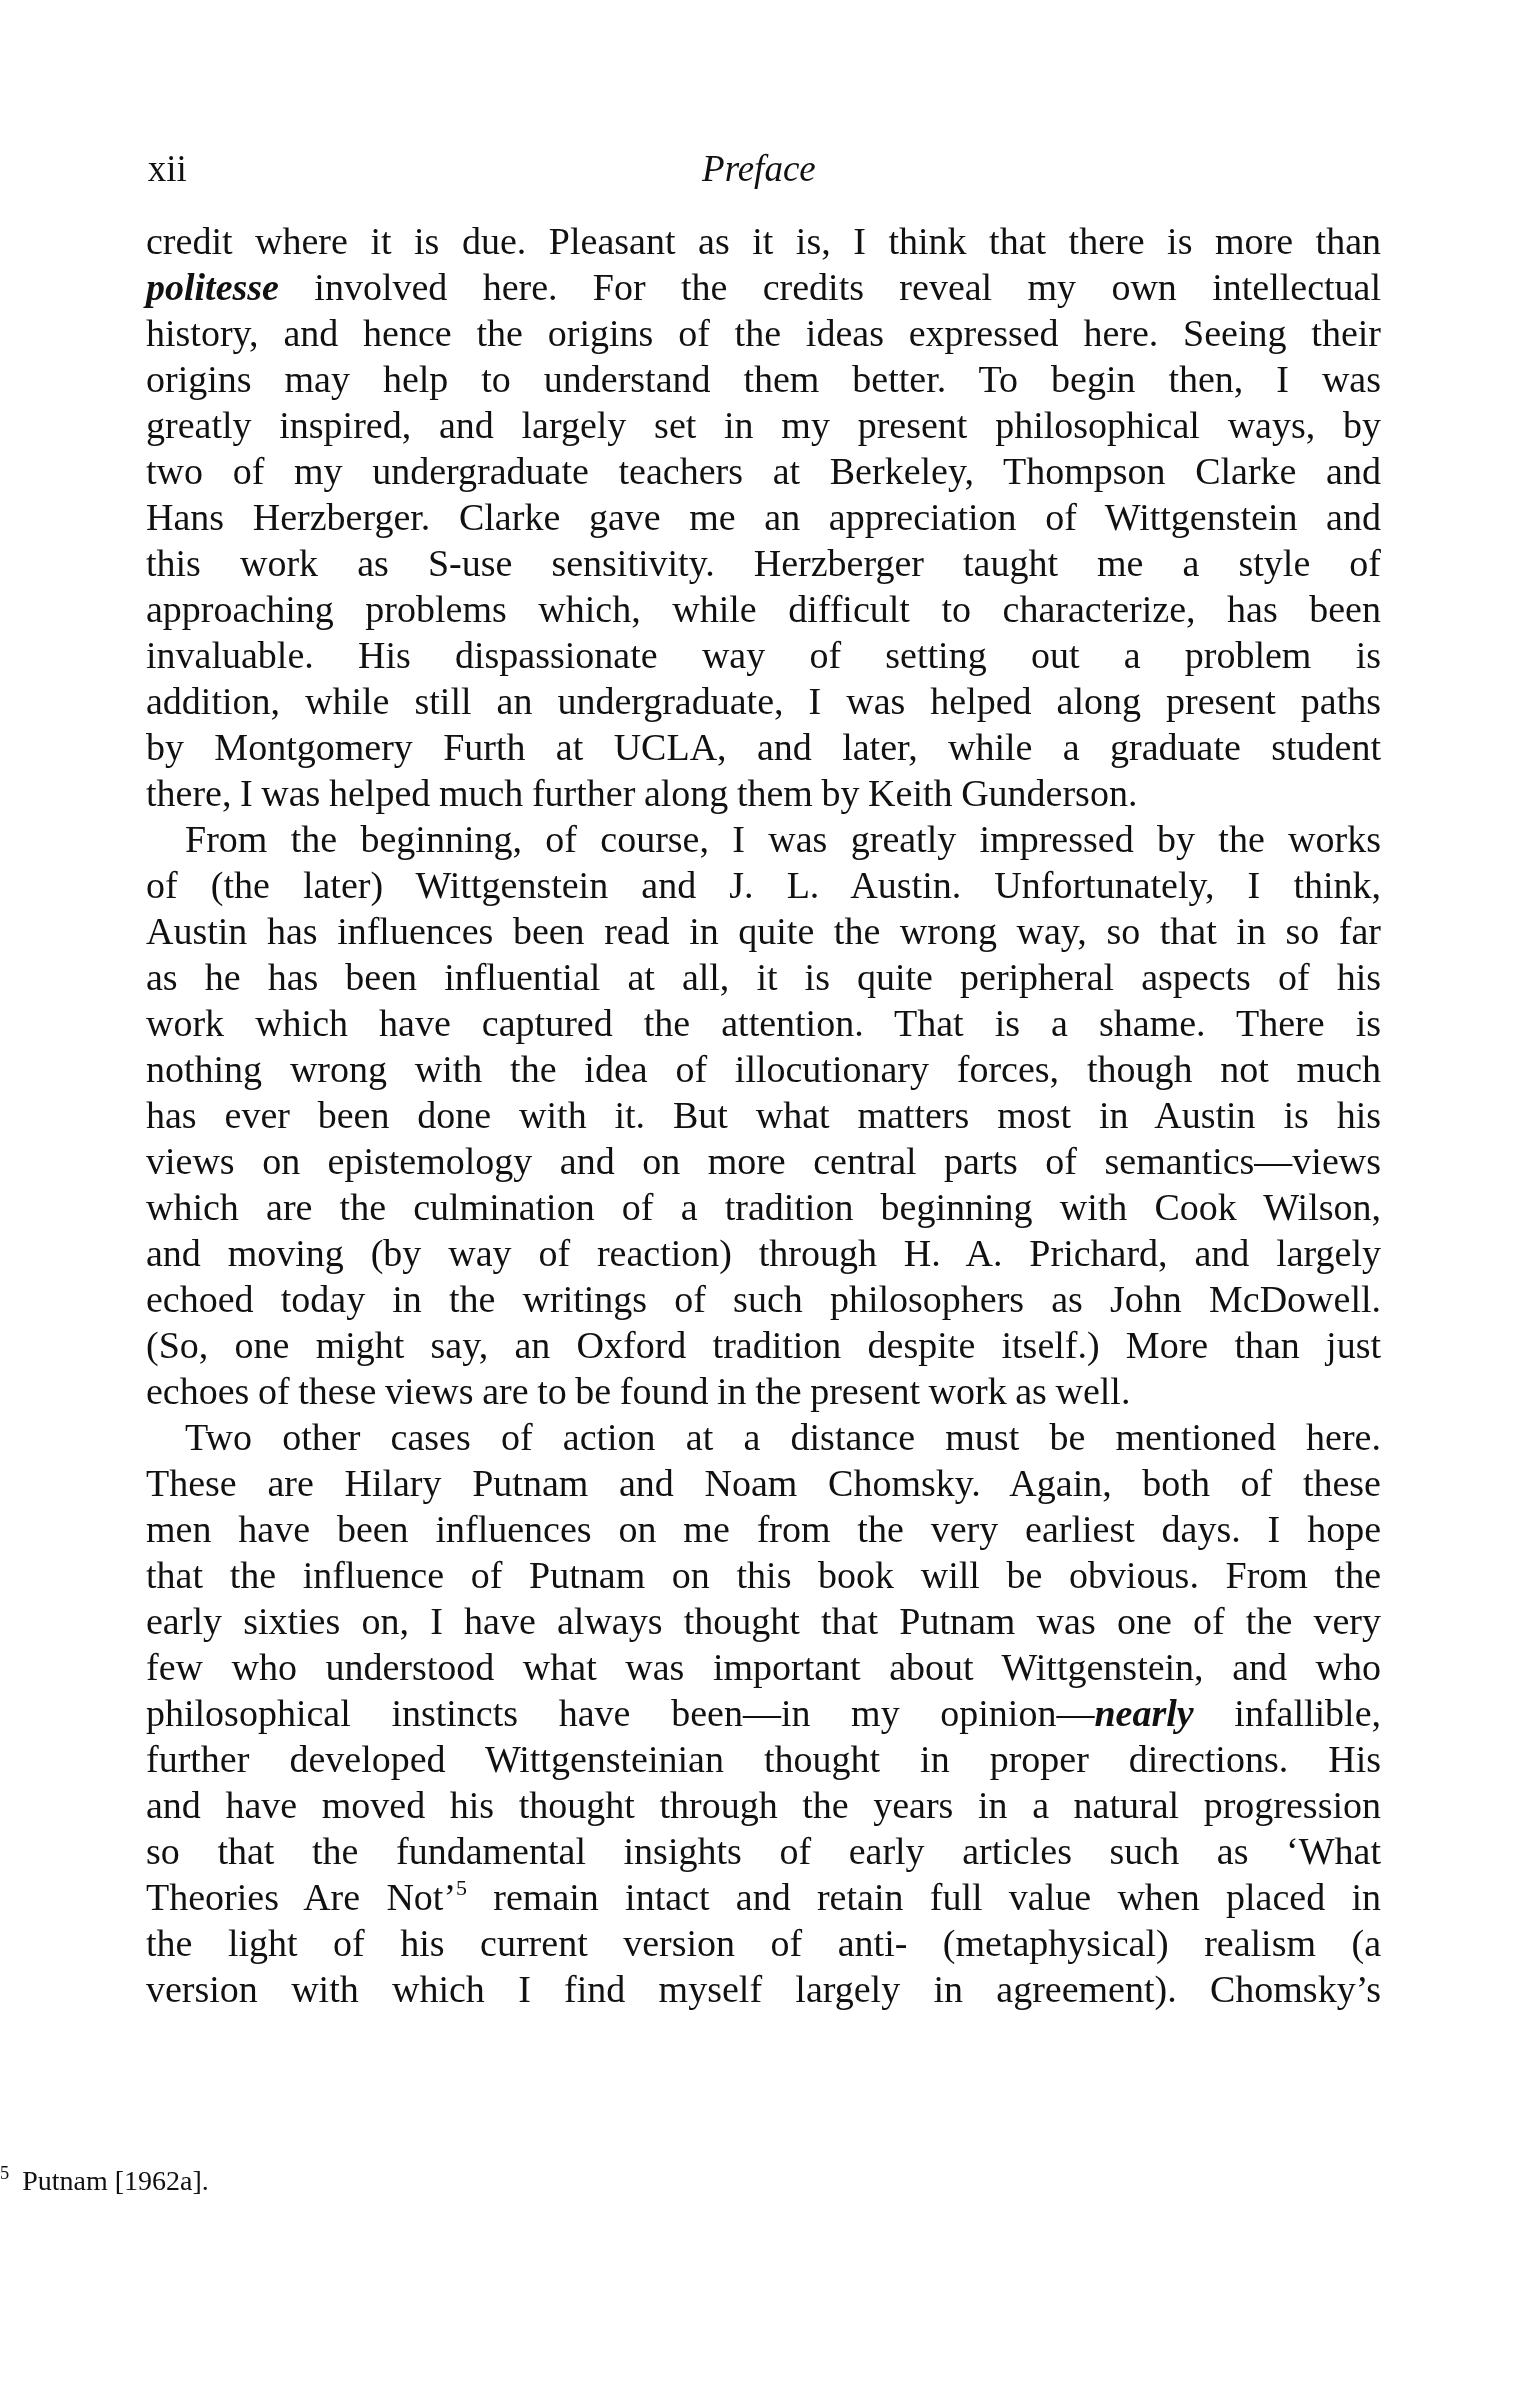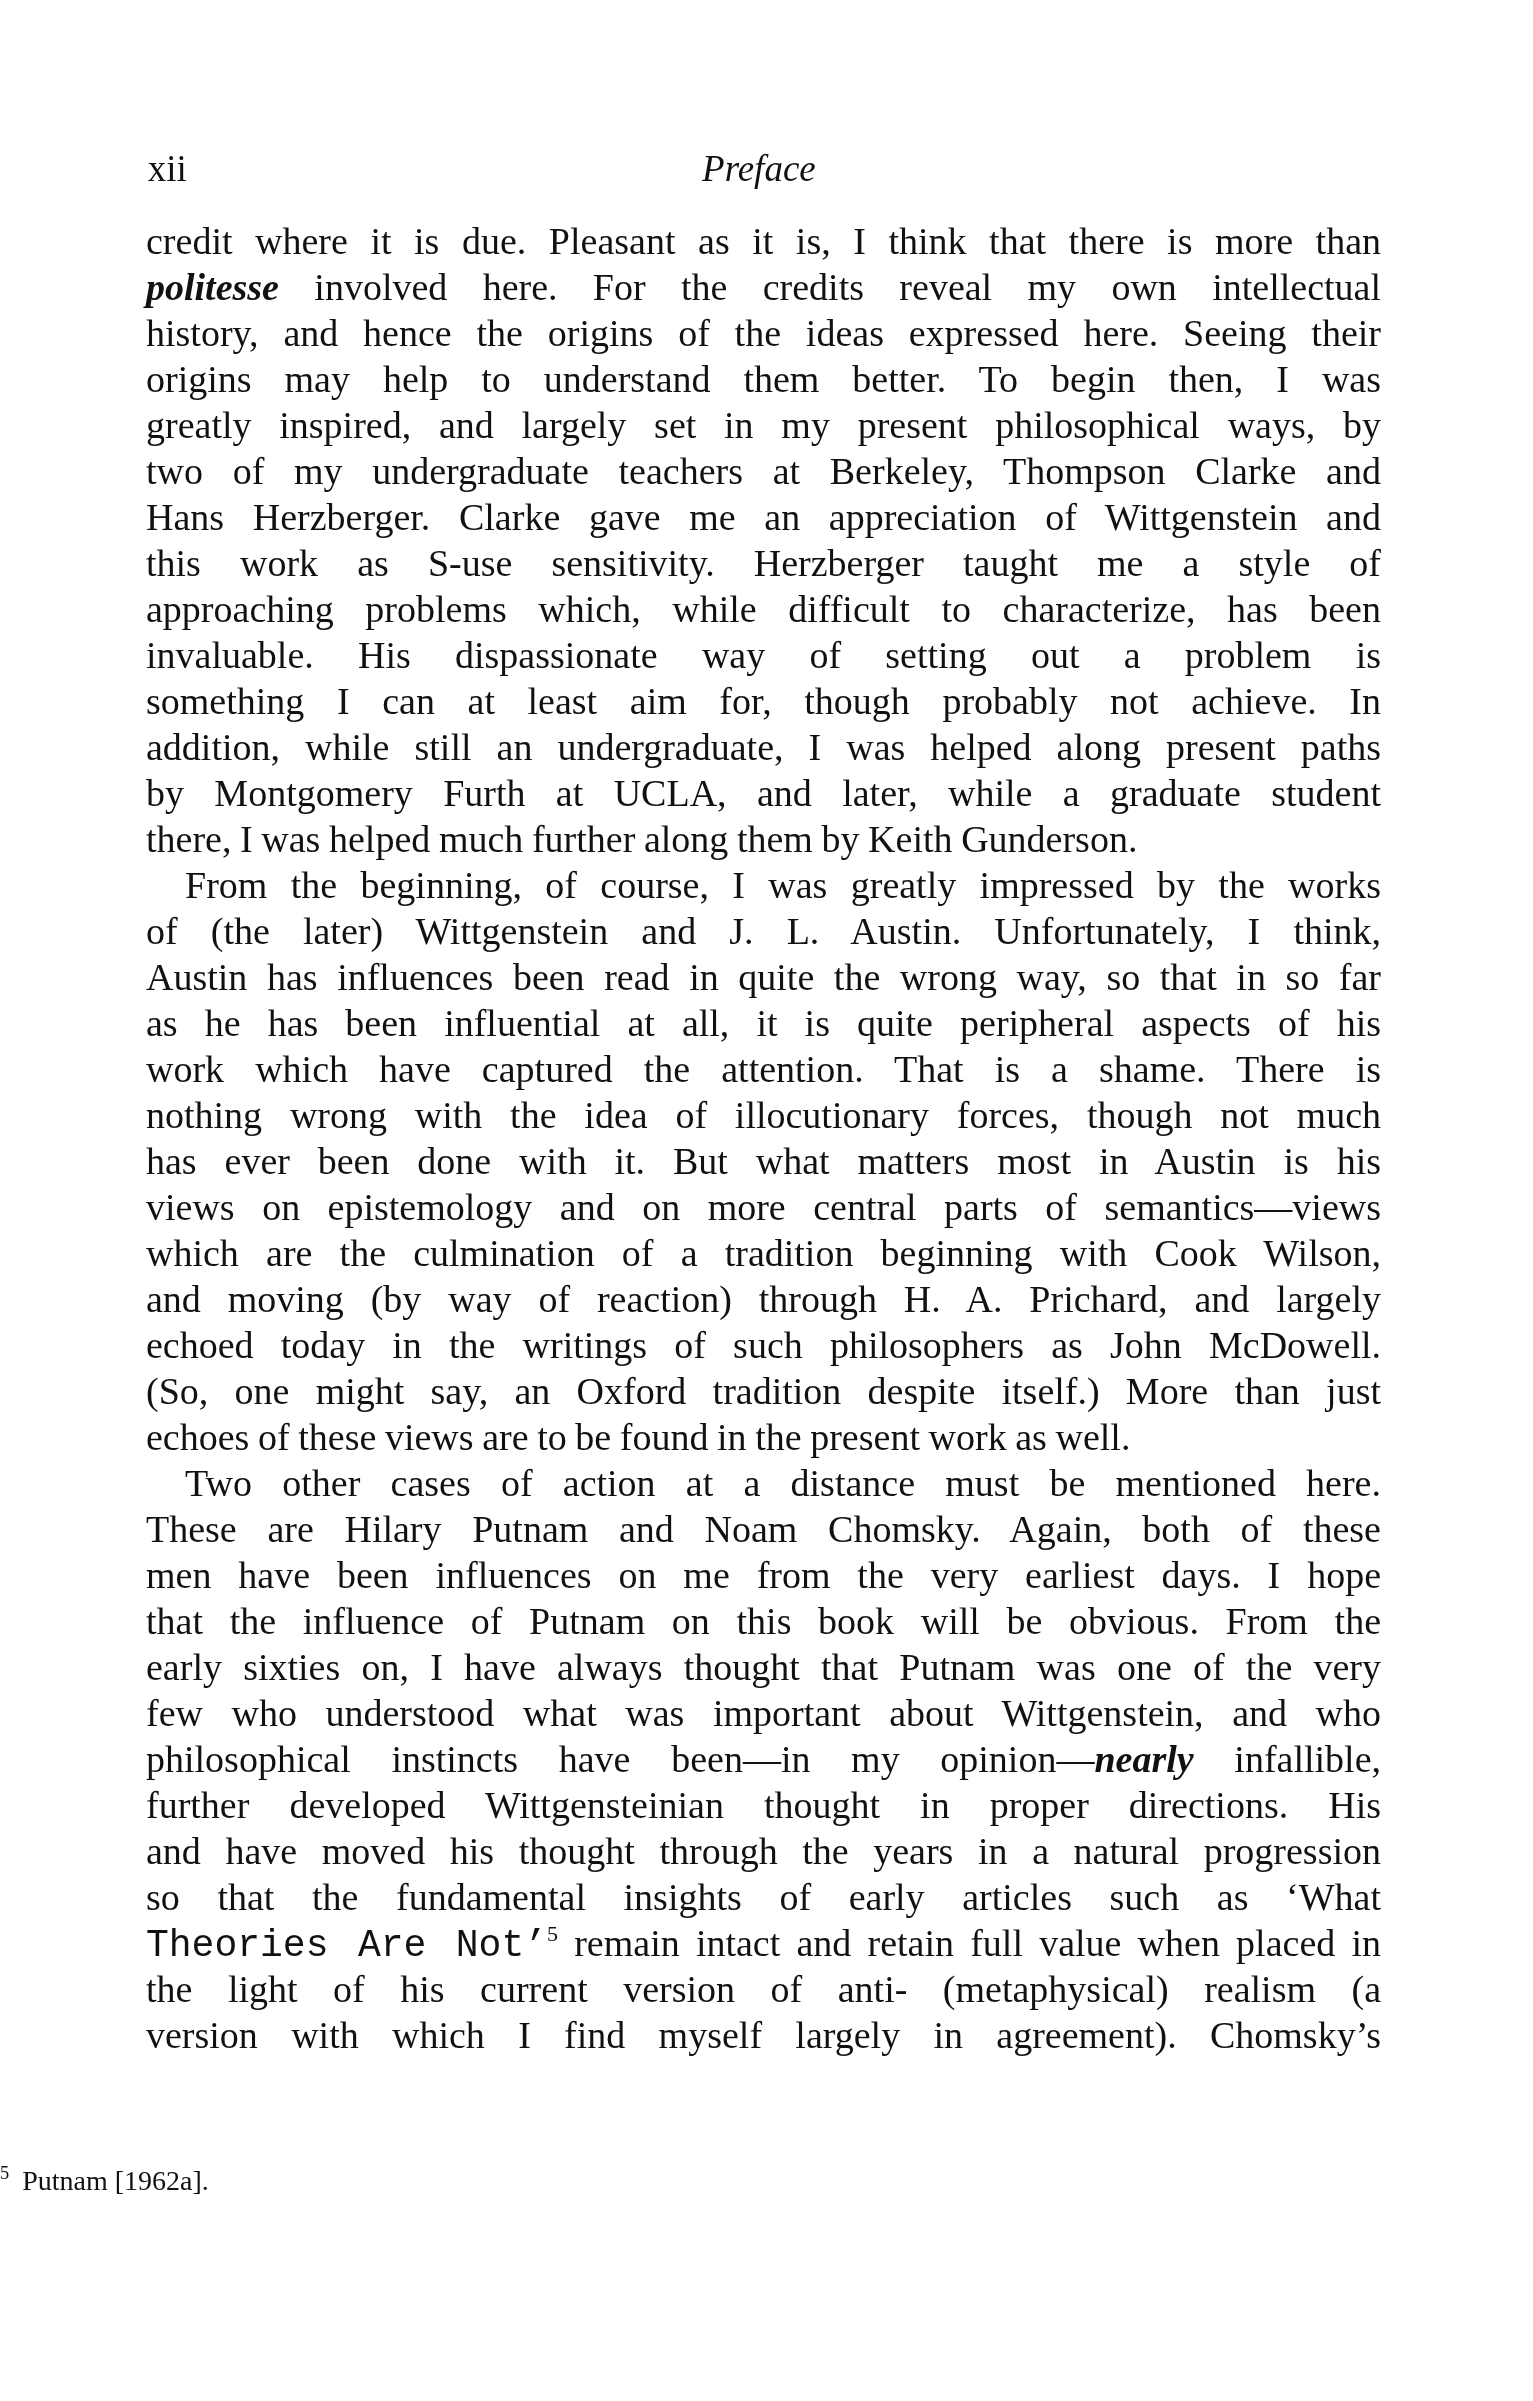--- a/index.html
+++ b/index.html
@@ -96,21 +96,20 @@
     <div class="line"><span style="white-space: normal;">credit where it is due. Pleasant as it is, I think that there is more than</span></div>
     <div class="line"><span class="em" style="white-space: normal;">politesse</span><span style="white-space: normal;"> involved here. For the credits reveal my own intellectual</span></div>
     <div class="line"><span style="white-space: normal;">history, and hence the origins of the ideas expressed here. Seeing their</span></div>
     <div class="line"><span style="white-space: normal;">origins may help to understand them better. To begin then, I was</span></div>
     <div class="line"><span style="white-space: normal;">greatly inspired, and largely set in my present philosophical ways, by</span></div>
     <div class="line"><span style="white-space: normal;">two of my undergraduate teachers at Berkeley, Thompson Clarke and</span></div>
     <div class="line"><span style="white-space: normal;">Hans Herzberger. Clarke gave me an appreciation of Wittgenstein and</span></div>
     <div class="line"><span style="white-space: normal;">this work as S-use sensitivity. Herzberger taught me a style of</span></div>
     <div class="line"><span style="white-space: normal;">approaching problems which, while difficult to characterize, has been</span></div>
     <div class="line"><span style="white-space: normal;">invaluable. His dispassionate way of setting out a problem is</span></div>
-    <div class="line"><span style="white-space: normal;">something I can at least aim for, though probably not achieve. In</span></div>
     <div class="line"><span style="white-space: normal;">addition, while still an undergraduate, I was helped along present paths</span></div>
     <div class="line"><span style="white-space: normal;">by Montgomery Furth at UCLA, and later, while a graduate student</span></div>
     <div class="line last"><span style="white-space: normal;">there, I was helped much further along them by Keith Gunderson.</span></div>
     <div class="line indent"><span style="white-space: normal;">From the beginning, of course, I was greatly impressed by the works</span></div>
     <div class="line"><span style="white-space: normal;">of (the later) Wittgenstein and J. L. Austin. Unfortunately, I think,</span></div>
     <div class="line"><span style="white-space: normal;">Austin has influences been read in quite the wrong way, so that in so far</span></div>
     <div class="line"><span style="white-space: normal;">as he has been influential at all, it is quite peripheral aspects of his</span></div>
     <div class="line"><span style="white-space: normal;">work which have captured the attention. That is a shame. There is</span></div>
     <div class="line"><span style="white-space: normal;">nothing wrong with the idea of illocutionary forces, though not much</span></div>
     <div class="line"><span style="white-space: normal;">has ever been done with it. But what matters most in Austin is his</span></div>
@@ -123,21 +122,21 @@
     <div class="line indent"><span style="white-space: normal;">Two other cases of action at a distance must be mentioned here.</span></div>
     <div class="line"><span style="white-space: normal;">These are Hilary Putnam and Noam Chomsky. Again, both of these</span></div>
     <div class="line"><span style="white-space: normal;">men have been influences on me from the very earliest days. I hope</span></div>
     <div class="line"><span style="white-space: normal;">that the influence of Putnam on this book will be obvious. From the</span></div>
     <div class="line"><span style="white-space: normal;">early sixties on, I have always thought that Putnam was one of the very</span></div>
     <div class="line"><span style="white-space: normal;">few who understood what was important about Wittgenstein, and who</span></div>
     <div class="line"><span style="white-space: normal;">philosophical instincts have been—in my opinion—</span><span class="em" style="white-space: normal;">nearly</span><span style="white-space: normal;"> infallible,</span></div>
     <div class="line"><span style="white-space: normal;">further developed Wittgensteinian thought in proper directions. His</span></div>
     <div class="line"><span style="white-space: normal;">and have moved his thought through the years in a natural progression</span></div>
     <div class="line"><span style="white-space: normal;">so that the fundamental insights of early articles such as ‘What</span></div>
-    <div class="line"><span style="white-space: normal; font-family: Liberation Mono, monospace;">Theories Are Not’</span><sup class="fnref" style="white-space: normal;">5</sup><span style="white-space: normal;"> remain intact and retain full value when placed in</span></div>
+    <div class="line"><span style="white-space: normal;">Theories Are Not’</span><sup class="fnref" style="white-space: normal;">5</sup><span style="white-space: normal;"> remain intact and retain full value when placed in</span></div>
     <div class="line"><span style="white-space: normal;">the light of his current version of anti- (metaphysical) realism (a</span></div>
     <div class="line"><span style="white-space: normal;">version with which I find myself largely in agreement). Chomsky’s</span></div>
   </div>
 
 <div class="footnote">
   <span class="fn-num">5</span><span>Putnam [1962a].</span>
 </div>
 
 
 </body></html>

